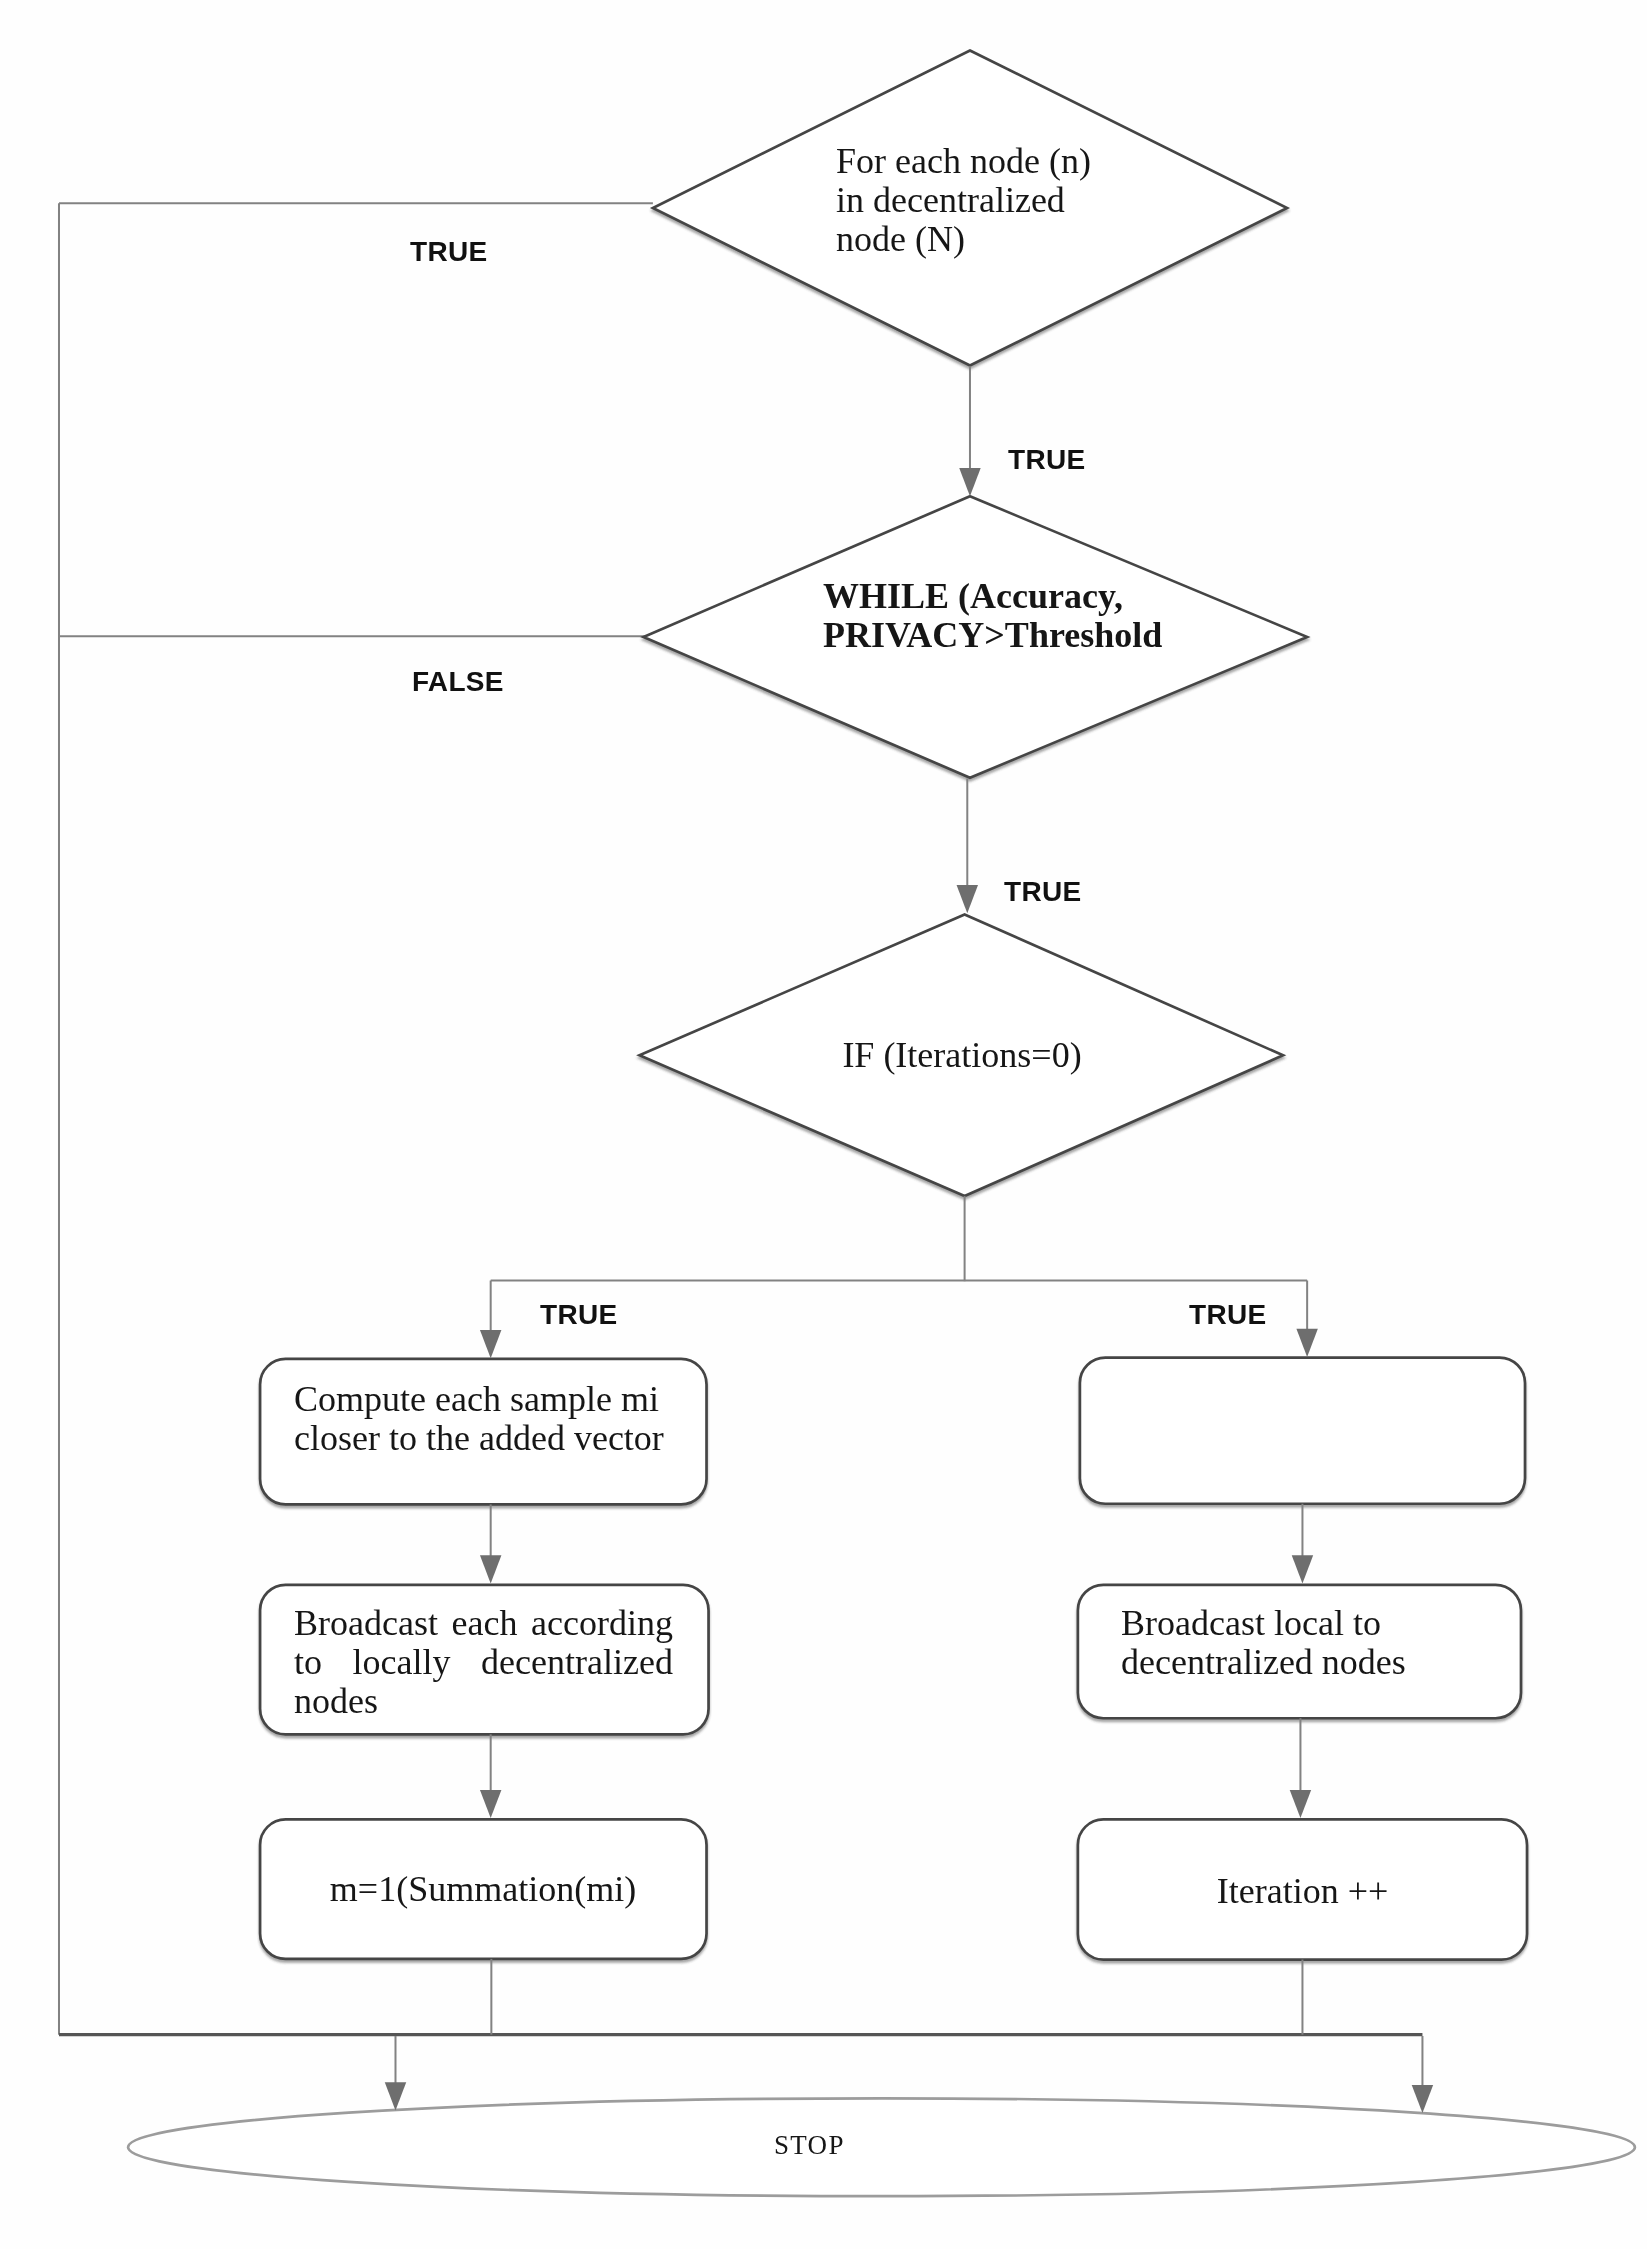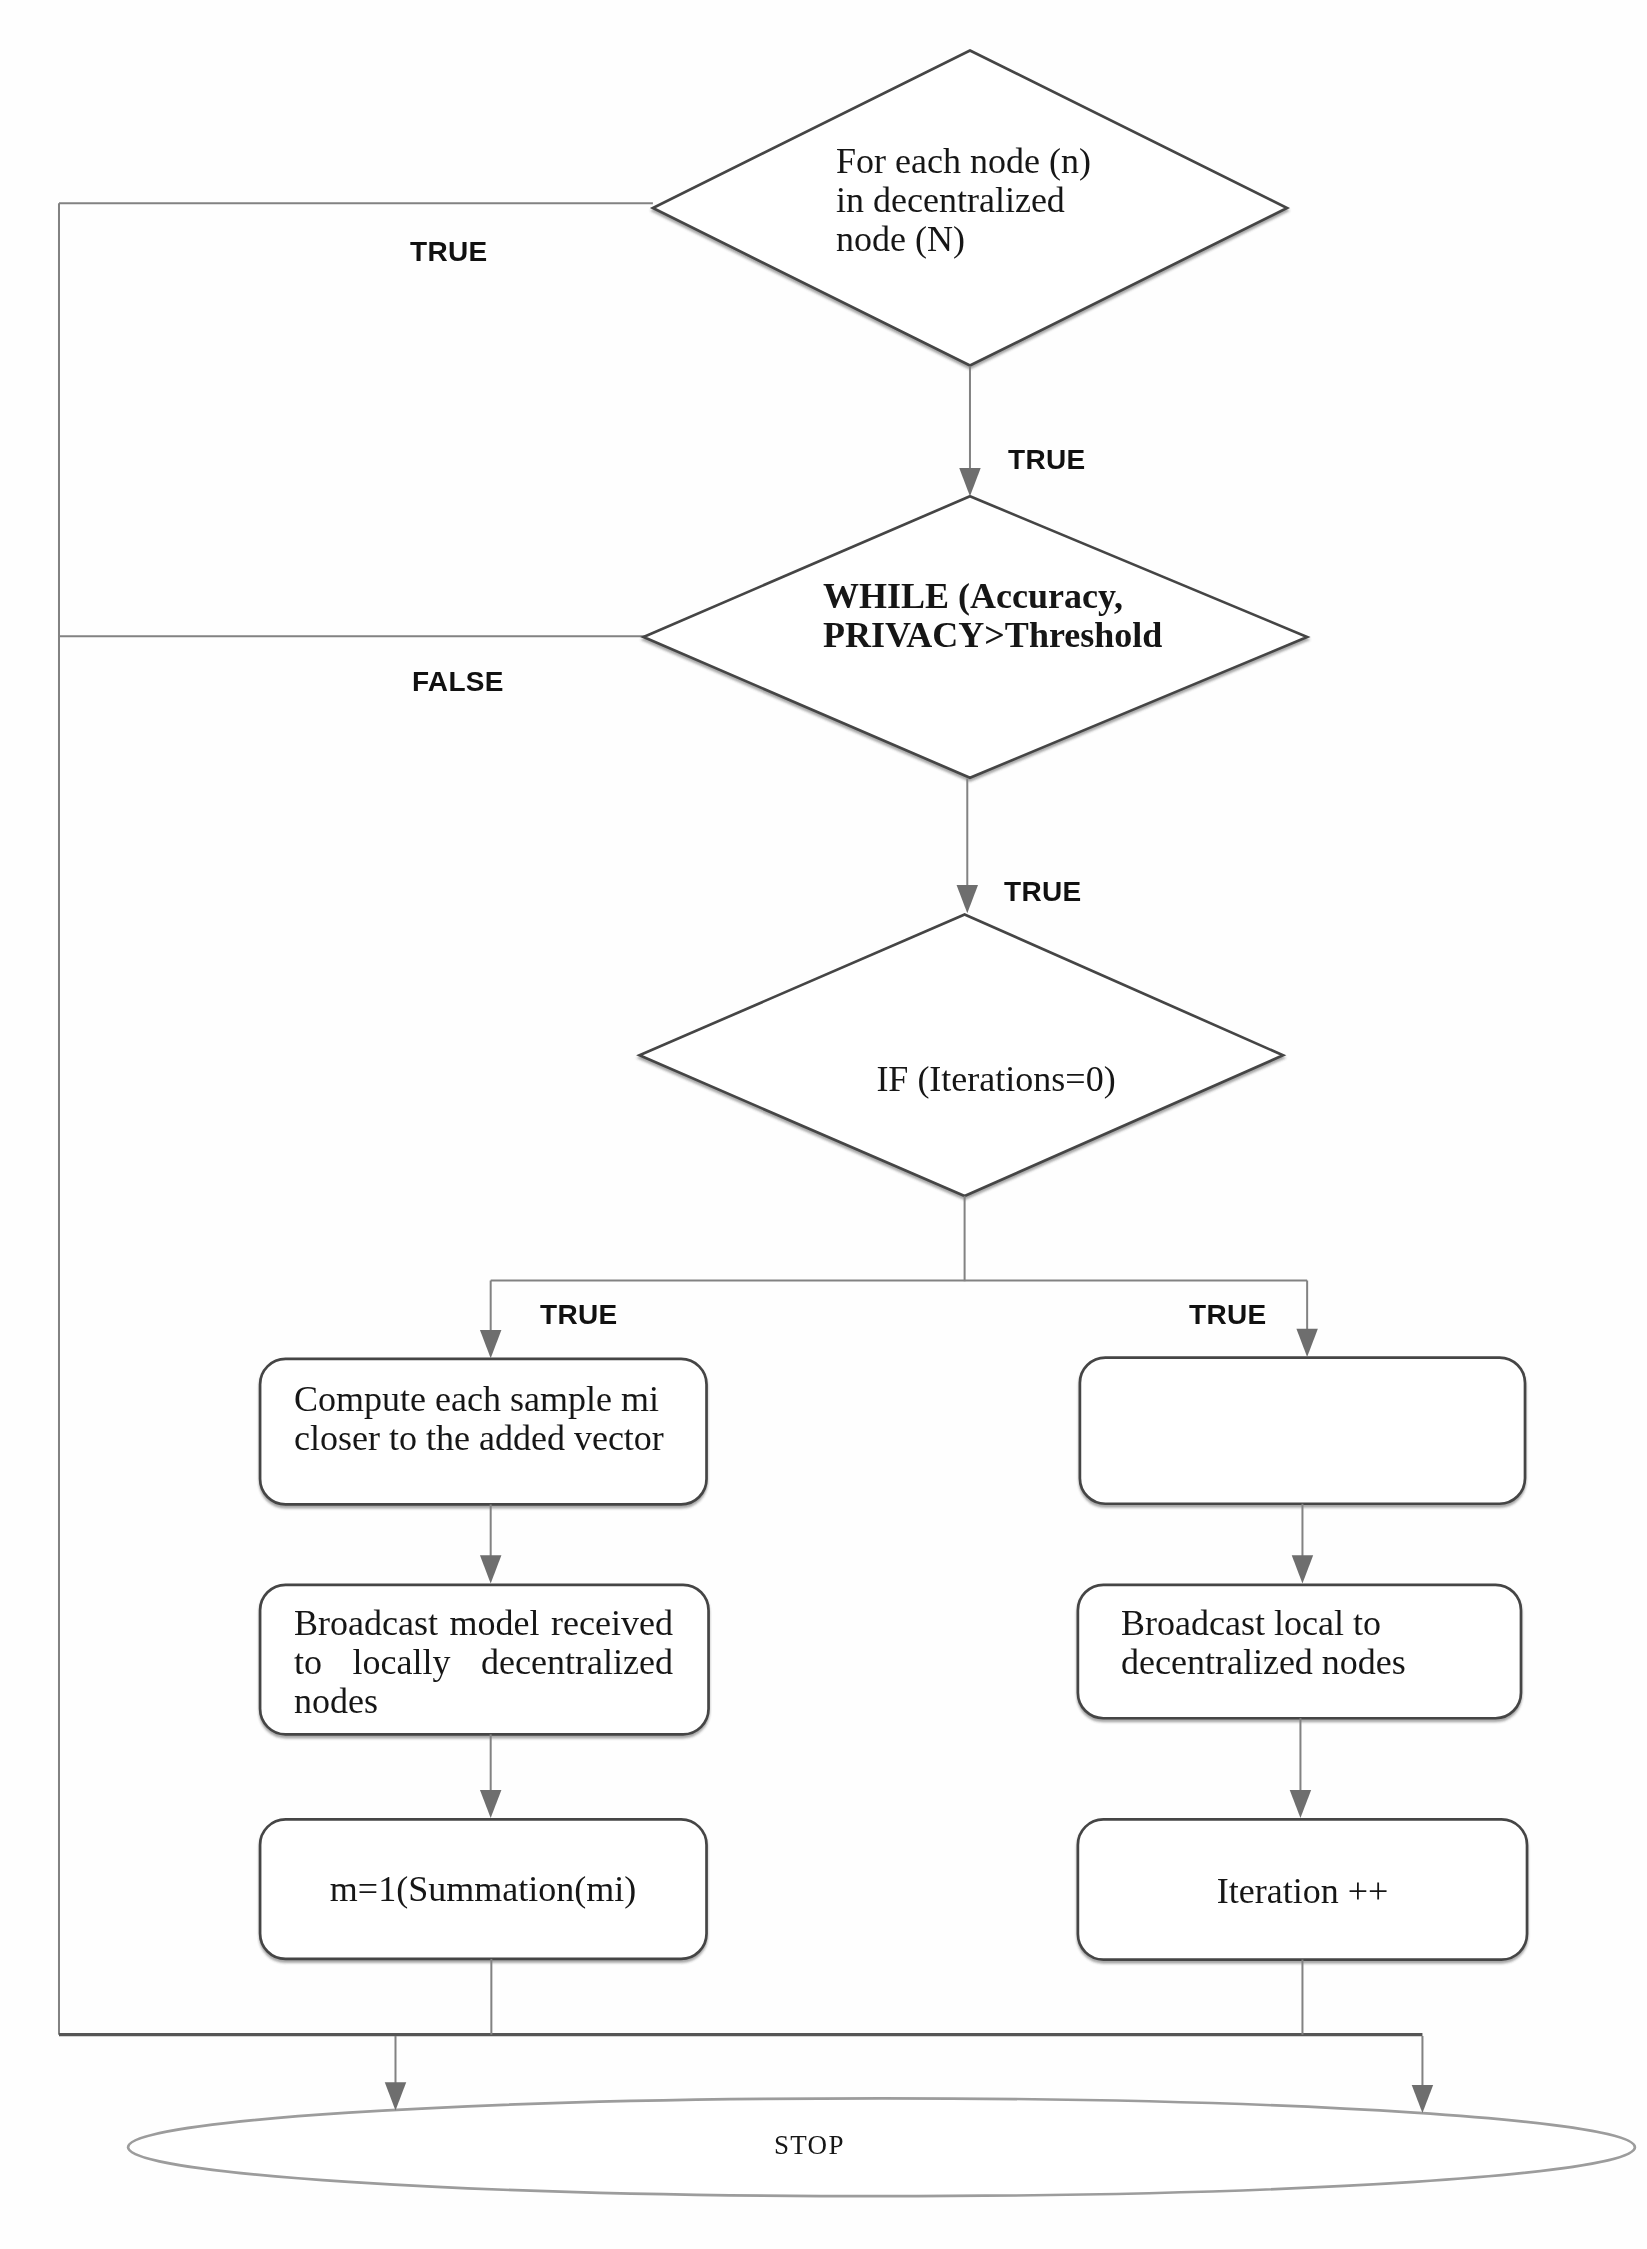--- a/index.html
+++ b/index.html
@@ -93,31 +93,31 @@
     <div>For each node (n)</div>
     <div>in decentralized</div>
     <div>node (N)</div>
   </div>
 
   <div class="ntext" style="left:823px;top:577px;font-weight:bold;">
     <div>WHILE (Accuracy,</div>
     <div>PRIVACY&gt;Threshold</div>
   </div>
 
-  <div class="ntext ctr" style="left:674px;top:1036px;width:644px;margin-top:24px;">
+  <div class="ntext ctr" style="left:640px;top:1036px;width:644px;">
     <div>IF (Iterations=0)</div>
   </div>
 
   <div class="ntext" style="left:294px;top:1380px;">
     <div>Compute each sample mi</div>
     <div>closer to the added vector</div>
   </div>
 
   <div class="ntext" style="left:294px;top:1604px;width:379px;">
-    <div class="j">Broadcast model received</div>
+    <div class="j">Broadcast each according</div>
     <div class="j">to locally decentralized</div>
     <div>nodes</div>
   </div>
 
   <div class="ntext ctr" style="left:260px;top:1870px;width:446px;">
     <div>m=1(Summation(mi)</div>
   </div>
 
 
   <div class="ntext" style="left:1121px;top:1604px;">

